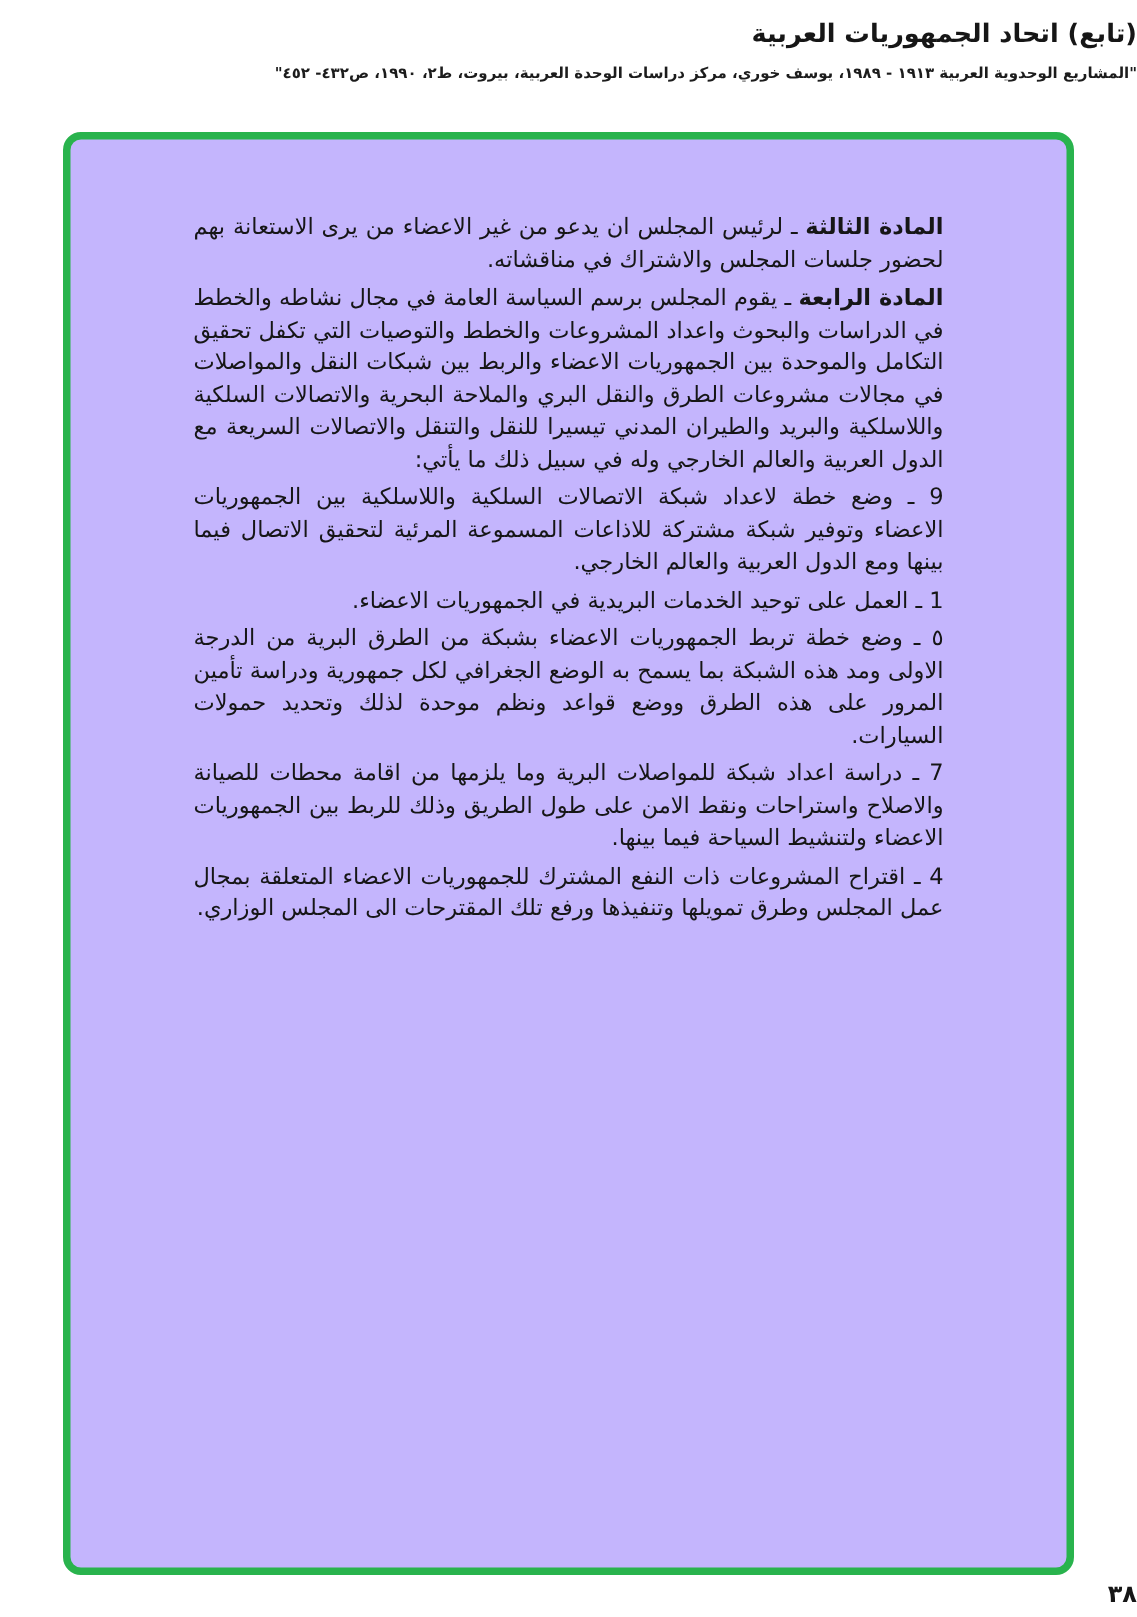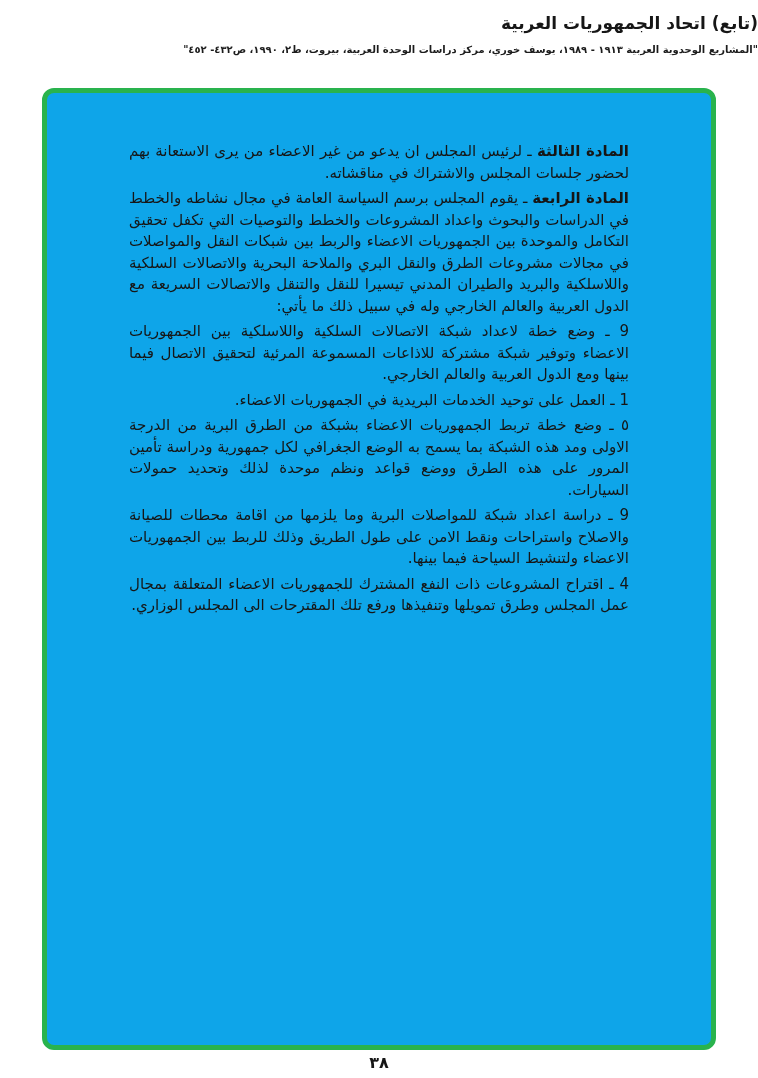--- a/index.html
+++ b/index.html
@@ -34,39 +34,39 @@
   }
   .green-box{
     position:absolute;
     top:88px;
     left:42px;
     width:674px;
     height:962px;
     box-sizing:border-box;
     border:5px solid var(--border-green);
     border-radius:12px;
-    background:#0ea5e9;
+    background:#c4b5fd;
   }
   .text-column{
     box-sizing:border-box;
     padding:48px 82px 0 82px;
     font-size:15px;
     line-height:21.5px;
     text-align:justify;
     color:var(--ink);
   }
   .article{margin:0 0 4px 0;}
   .article .lead{font-weight:bold;}
   .item{margin:4px 0 0 0;}
   .page-number{
     position:absolute;
     bottom:6px;
     left:0;
     right:0;
-    text-align:center;
+    text-align:right;
     font-size:16px;
     font-weight:bold;
     color:var(--ink);
   }
 </style>
 </head>
 <body>
 
 <div class="page">
 
@@ -84,21 +84,21 @@
       </div>
 
       <div class="article">
         <strong class="lead">المادة الرابعة</strong>
         <span>ـ يقوم المجلس برسم السياسة العامة في مجال نشاطه والخطط في الدراسات والبحوث واعداد المشروعات والخطط والتوصيات التي تكفل تحقيق التكامل والموحدة بين الجمهوريات الاعضاء والربط بين شبكات النقل والمواصلات في مجالات مشروعات الطرق والنقل البري والملاحة البحرية والاتصالات السلكية واللاسلكية والبريد والطيران المدني تيسيرا للنقل والتنقل والاتصالات السريعة مع الدول العربية والعالم الخارجي وله في سبيل ذلك ما يأتي:</span>
       </div>
 
       <p class="item">9 ـ وضع خطة لاعداد شبكة الاتصالات السلكية واللاسلكية بين الجمهوريات الاعضاء وتوفير شبكة مشتركة للاذاعات المسموعة المرئية لتحقيق الاتصال فيما بينها ومع الدول العربية والعالم الخارجي.</p>
       <p class="item">1 ـ العمل على توحيد الخدمات البريدية في الجمهوريات الاعضاء.</p>
       <p class="item">٥ ـ وضع خطة تربط الجمهوريات الاعضاء بشبكة من الطرق البرية من الدرجة الاولى ومد هذه الشبكة بما يسمح به الوضع الجغرافي لكل جمهورية ودراسة تأمين المرور على هذه الطرق ووضع قواعد ونظم موحدة لذلك وتحديد حمولات السيارات.</p>
-      <p class="item">9 ـ دراسة اعداد شبكة للمواصلات البرية وما يلزمها من اقامة محطات للصيانة والاصلاح واستراحات ونقط الامن على طول الطريق وذلك للربط بين الجمهوريات الاعضاء ولتنشيط السياحة فيما بينها.</p>
+      <p class="item">7 ـ دراسة اعداد شبكة للمواصلات البرية وما يلزمها من اقامة محطات للصيانة والاصلاح واستراحات ونقط الامن على طول الطريق وذلك للربط بين الجمهوريات الاعضاء ولتنشيط السياحة فيما بينها.</p>
       <p class="item">4 ـ اقتراح المشروعات ذات النفع المشترك للجمهوريات الاعضاء المتعلقة بمجال عمل المجلس وطرق تمويلها وتنفيذها ورفع تلك المقترحات الى المجلس الوزاري.</p>
 
     </div>
   </div>
 
   <div class="page-number">٣٨</div>
 
 </div>
 
 </body></html>

